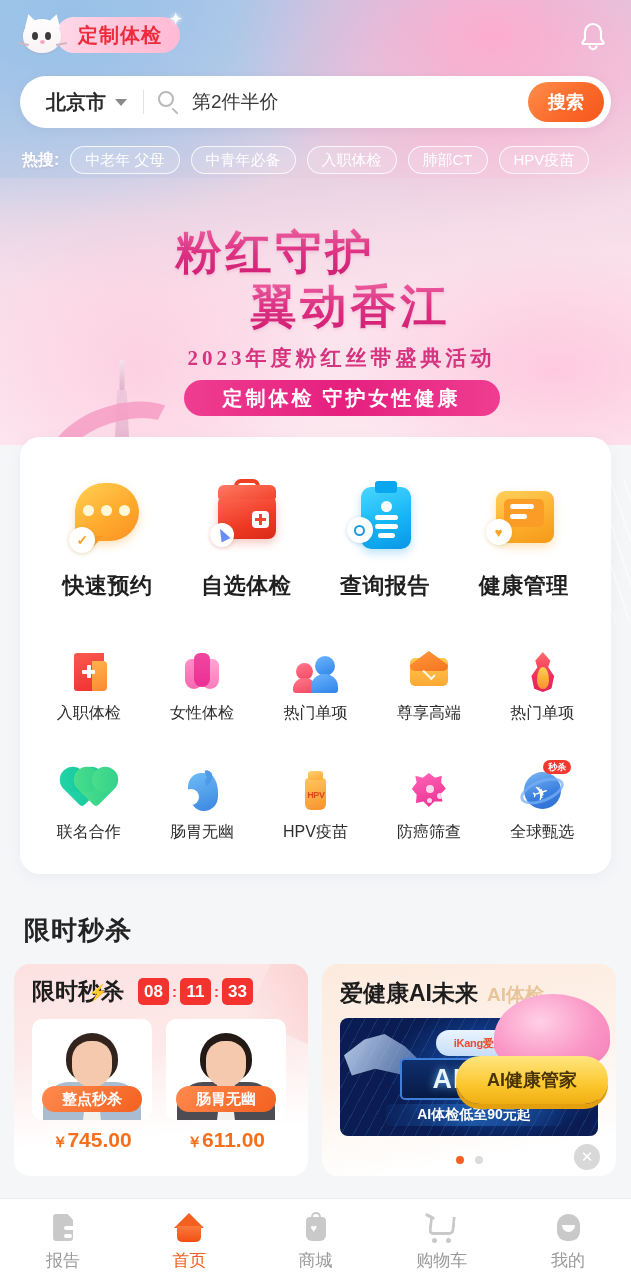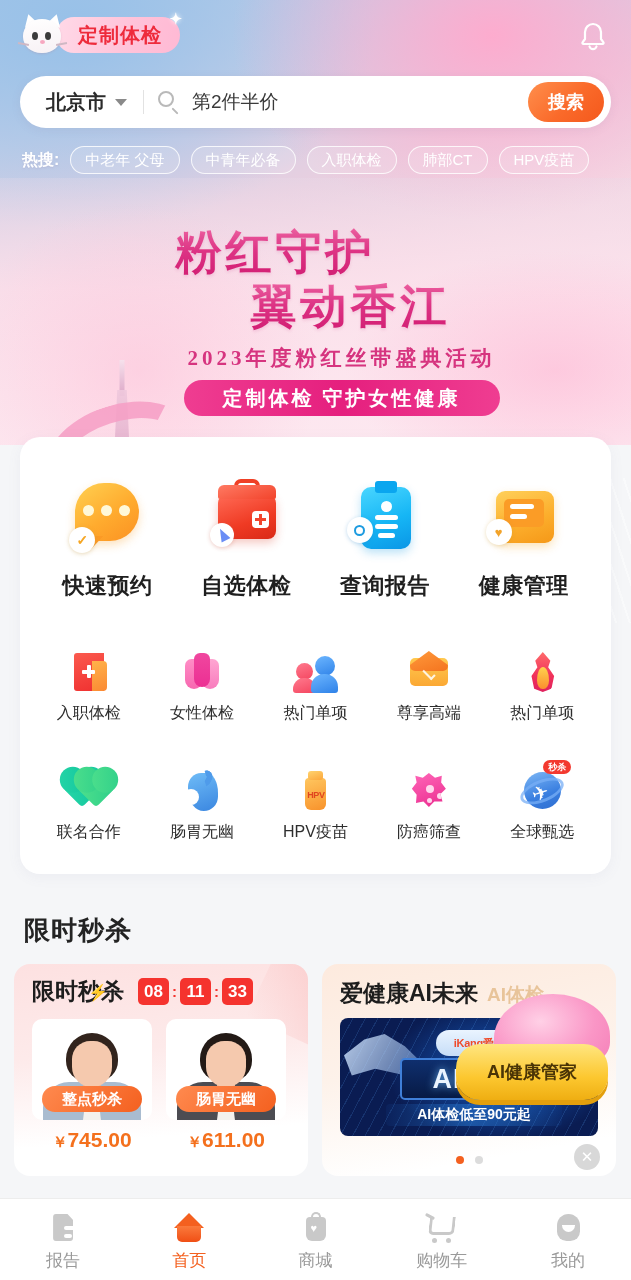--- a/index.html
+++ b/index.html
@@ -351,21 +351,21 @@
     display:flex; align-items:center; justify-content:center; }
   .ai-big span { font-size:27px; font-weight:bold; color:#eaf4ff; letter-spacing:1px;
     text-shadow:0 0 8px rgba(110,190,255,.9); }
   .ai-sub { position:absolute; left:46px; bottom:10px; width:176px; height:22px; border-radius:4px;
     background:linear-gradient(90deg, rgba(20,80,170,.1), rgba(40,120,210,.55), rgba(20,80,170,.1));
     display:flex; align-items:center; justify-content:center; }
   .ai-sub span { font-size:14px; font-weight:bold; color:#ffffff; }
   .ai-blob { position:absolute; right:6px; top:30px; width:116px; height:78px;
     background:radial-gradient(ellipse at 40% 35%, #ffd0e6 0%, #fa96c6 55%, #f47bb5 100%);
     border-radius:56% 54% 46% 50%/62% 58% 42% 38%; filter:blur(.2px); }
-  .ai-pill { position:absolute; right:8px; top:80px; width:152px; height:56px; border-radius:24px;
+  .ai-pill { position:absolute; right:8px; top:92px; width:152px; height:48px; border-radius:24px;
     background:linear-gradient(180deg,#ffe680,#fcc72f 60%,#efae12);
     box-shadow:0 5px 0 #e39f0d; display:flex; align-items:center; justify-content:center; }
   .ai-pill span { font-size:18px; font-weight:bold; color:#4a3406; }
   .dots { position:absolute; left:0; bottom:12px; width:294px; display:flex; justify-content:center; gap:11px; }
   .dots i { width:8px;height:8px;border-radius:50%;background:#dcdcdc; display:block; }
   .dots i.on { background:#f4601f; }
   .closex { position:absolute; right:16px; bottom:6px; width:26px;height:26px;border-radius:50%;
     background:#d8d8d8; color:#ffffff; font-size:15px; display:flex;align-items:center;justify-content:center; }
 
   

